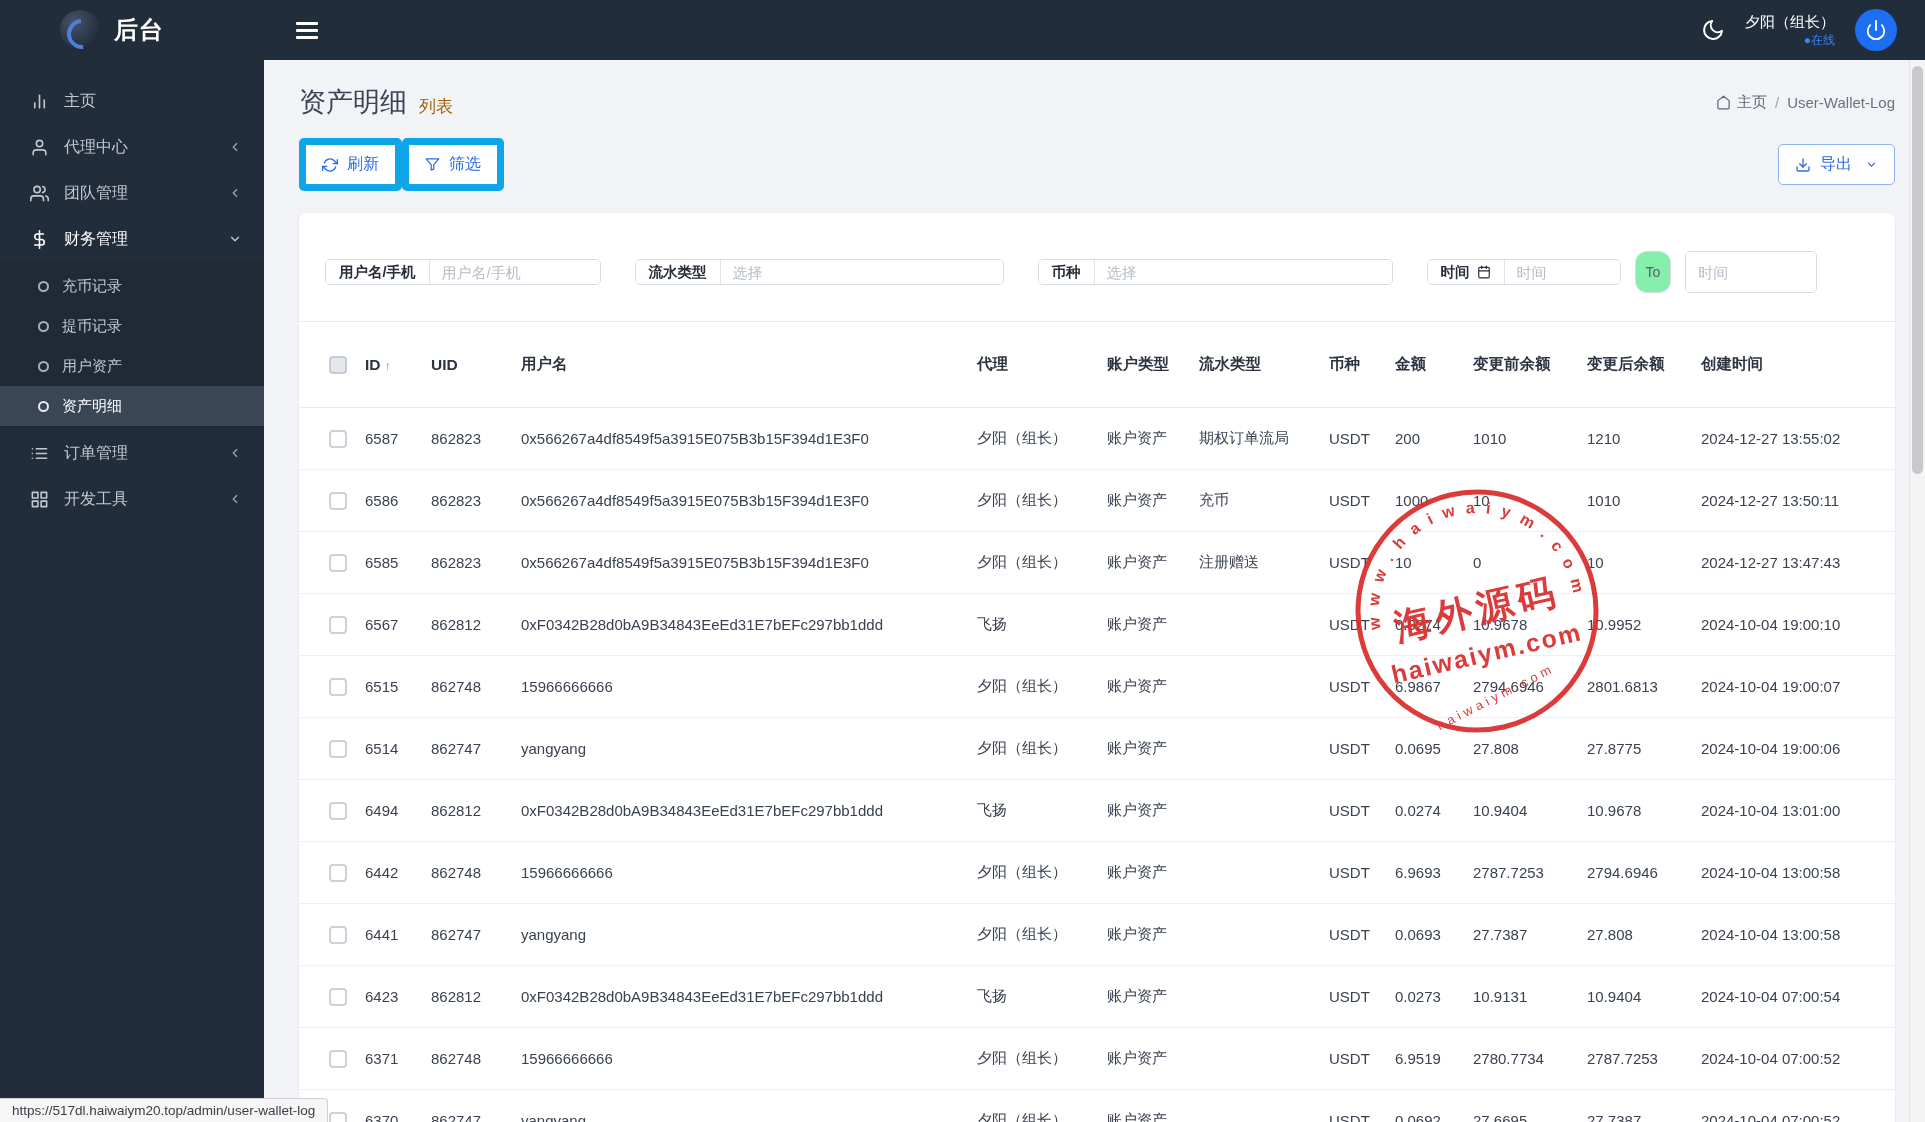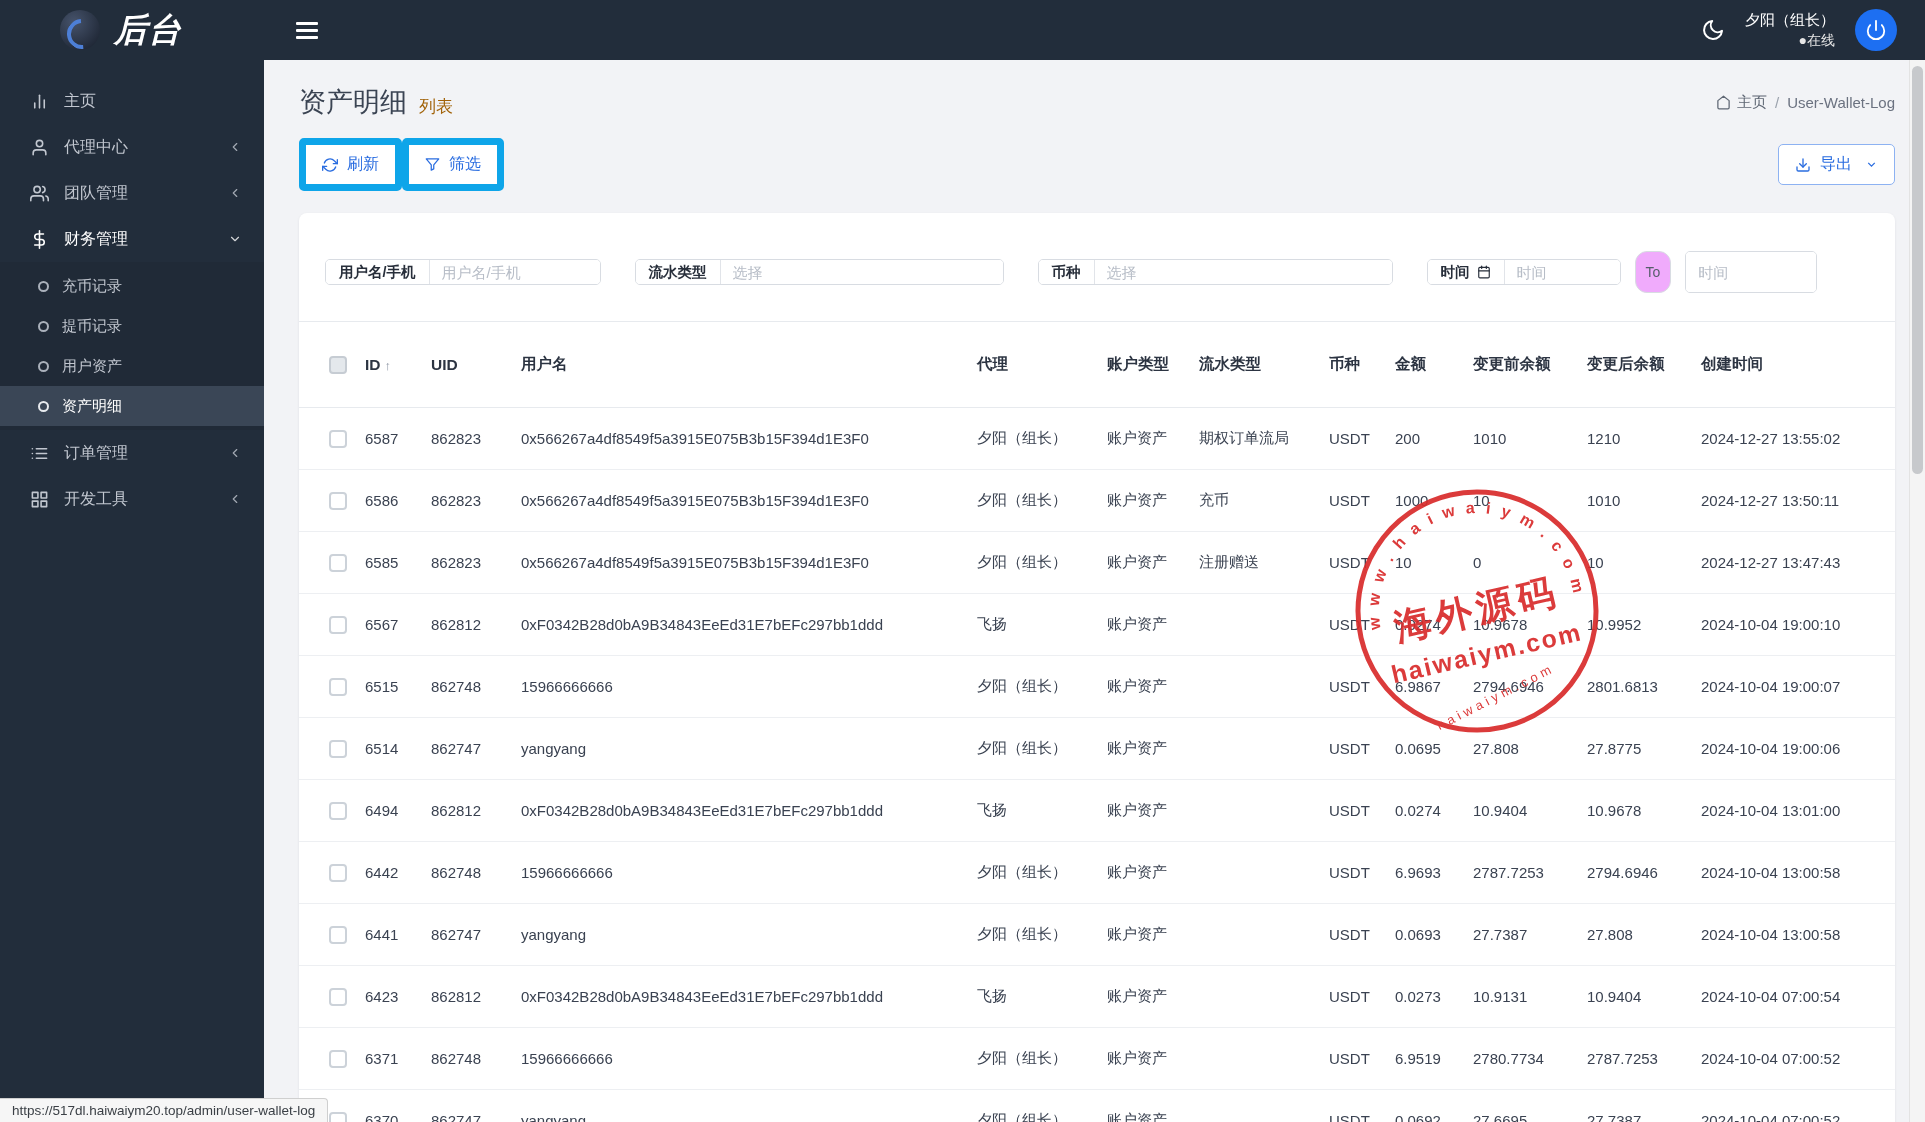--- a/index.html
+++ b/index.html
@@ -5,28 +5,28 @@
   * { margin:0; padding:0; box-sizing:border-box; }
   html,body { width:1925px; height:1122px; overflow:hidden; font-family:"Liberation Sans","DejaVu Sans",sans-serif; background:#f2f3f6; }
   svg { display:block; }
   .ico { stroke:currentColor; fill:none; stroke-width:2; stroke-linecap:round; stroke-linejoin:round; }
 
   
   .topbar { position:absolute; top:0; left:0; right:0; height:60px; background:#222d3b; display:flex; align-items:center; z-index:30; }
   .brand { width:264px; display:flex; align-items:center; gap:14px; padding-left:60px; }
   .logo-circle { width:40px; height:40px; border-radius:50%; background:radial-gradient(circle at 35% 30%, #46536b, #161d29); position:relative; overflow:hidden; flex:0 0 auto; }
   .logo-circle::after { content:""; position:absolute; left:7px; top:9px; width:22px; height:22px; border-radius:50%; border:4px solid #4d7fd6; border-top-color:transparent; border-right-color:transparent; transform:rotate(40deg); }
-  .brand-title { color:#ffffff; font-size:33px; font-weight:bold; letter-spacing:1px;font-style:italic; }
+  .brand-title { color:#ffffff; font-size:24px; font-weight:bold; letter-spacing:1px; }
   .hamburger { margin-left:32px; color:#ffffff; cursor:pointer; display:flex; flex-direction:column; gap:4px; }
   .hamburger span { display:block; width:22px; height:3px; background:#fff; border-radius:1px; }
   .topbar-right { margin-left:auto; display:flex; align-items:center; gap:20px; padding-right:28px; }
   .moon-btn { color:#ffffff; cursor:pointer; }
   .user-block { text-align:right; color:#ffffff; line-height:1.35; }
   .user-name { font-size:15px; }
-  .user-status { font-size:14px; color:#e5e5e5; }
+  .user-status { font-size:12px; color:#3b82f6; }
   .power-btn { width:42px; height:42px; border-radius:50%; background:#1d6ff2; color:#ffffff; display:flex; align-items:center; justify-content:center; cursor:pointer; }
 
   
   .sidebar { position:absolute; top:60px; left:0; bottom:0; width:264px; background:#222d3b; z-index:20; padding-top:18px; }
   .side-item { height:46px; display:flex; align-items:center; gap:15px; padding:0 22px 0 30px; color:#c2c7d0; font-size:16px; cursor:pointer; }
   .side-item .chev { margin-left:auto; opacity:.8; }
   .side-item.open { color:#ffffff; }
   .submenu { background:#202a37; padding:4px 0; }
   .sub-item { height:40px; display:flex; align-items:center; gap:13px; padding-left:38px; color:#c2c7d0; font-size:15px; cursor:pointer; }
   .sub-item .bullet { width:11px; height:11px; border:2px solid #aab1bb; border-radius:50%; flex:0 0 auto; }
@@ -52,21 +52,21 @@
   .card { background:#ffffff; border-radius:8px; box-shadow:0 1px 3px rgba(20,30,50,.08); margin-top:22px; padding-top:20px; }
   .filter-btn-row { display:flex; align-items:center; gap:14px; padding:0 26px; }
   .btn-primary { background:#4e66d4; border:1px solid #4e66d4; color:#ffffff; font-size:16px; padding:8px 17px; }
   .btn-reset { font-size:16px; padding:8px 15px; }
   .filter-fields { display:flex; align-items:center; gap:34px; padding:18px 26px 6px 26px; }
   .in-group { display:inline-flex; align-items:stretch; border:1px solid #d8dce2; border-radius:5px; overflow:hidden; background:#fff; height:26px; }
   .in-label { display:flex; align-items:center; gap:7px; padding:0 13px; font-size:14.5px; font-weight:bold; color:#272e3a; border-right:1px solid #e1e4e9; background:#fff; white-space:nowrap; }
   .in-group input { border:none; outline:none; font-size:15px; color:#333; padding:0 12px; font-family:inherit; }
   .in-group input::placeholder { color:#b7bdc7; }
   .time-wrap { display:inline-flex; align-items:center; gap:14px; }
-  .to-box { display:flex; align-items:center; border:1px solid #d8dce2; border-radius:12px; height:42px; padding:0 10px; font-size:14px; color:#555e6b; background:#f0abfc; }
+  .to-box { display:flex; align-items:center; border:1px solid #d8dce2; border-radius:12px; height:42px; padding:0 10px; font-size:14px; color:#555e6b; background:#86efac; }
   .in-solo { border:1px solid #d8dce2; border-radius:5px; height:42px; }
 
   
   table.grid { width:100%; border-collapse:collapse; table-layout:fixed; margin-top:22px; }
   table.grid th { text-align:left; font-size:15.5px; font-weight:bold; color:#2c3442; padding:32px 8px; border-top:1px solid #e7eaee; border-bottom:1px solid #e7eaee; }
   table.grid td { font-size:15px; color:#3a4251; padding:0 8px; height:62px; border-bottom:1px solid #edeff2; overflow:hidden; white-space:nowrap; text-overflow:ellipsis; }
   .col-check { padding-left:30px !important; }
   .checkbox { display:inline-block; width:18px; height:18px; border:2px solid #ccd2d9; border-radius:4px; background:#fff; cursor:pointer; vertical-align:middle; }
   .checkbox.head { background:#e4e8ec; border-color:#c6ccd3; }
   .sort-asc { color:#8a93a2; font-size:13px; margin-left:4px; }

